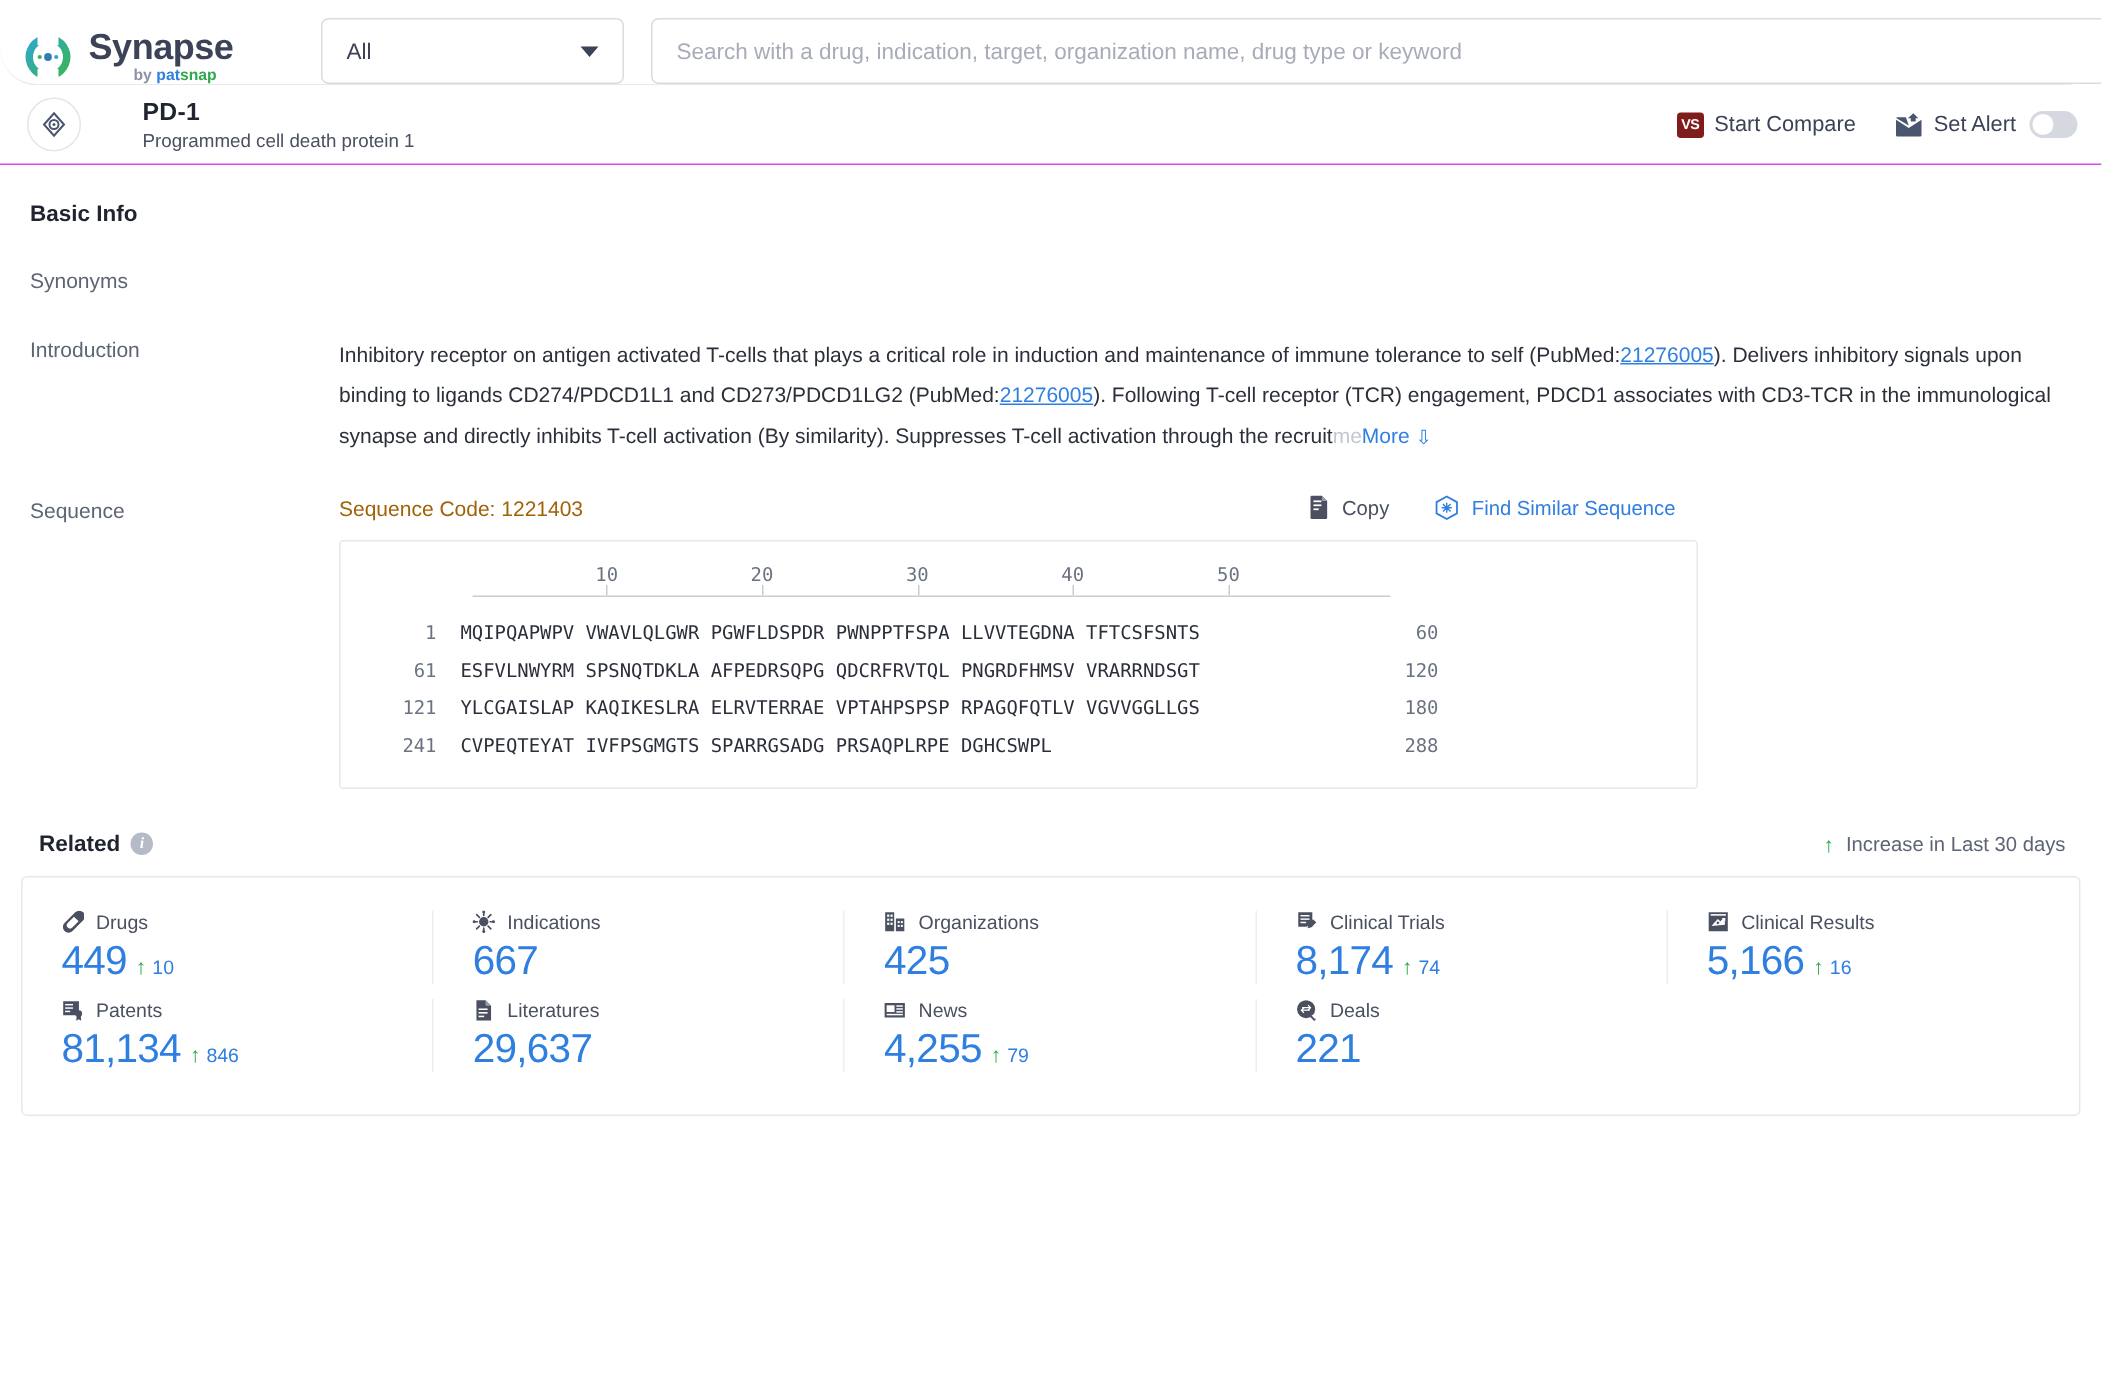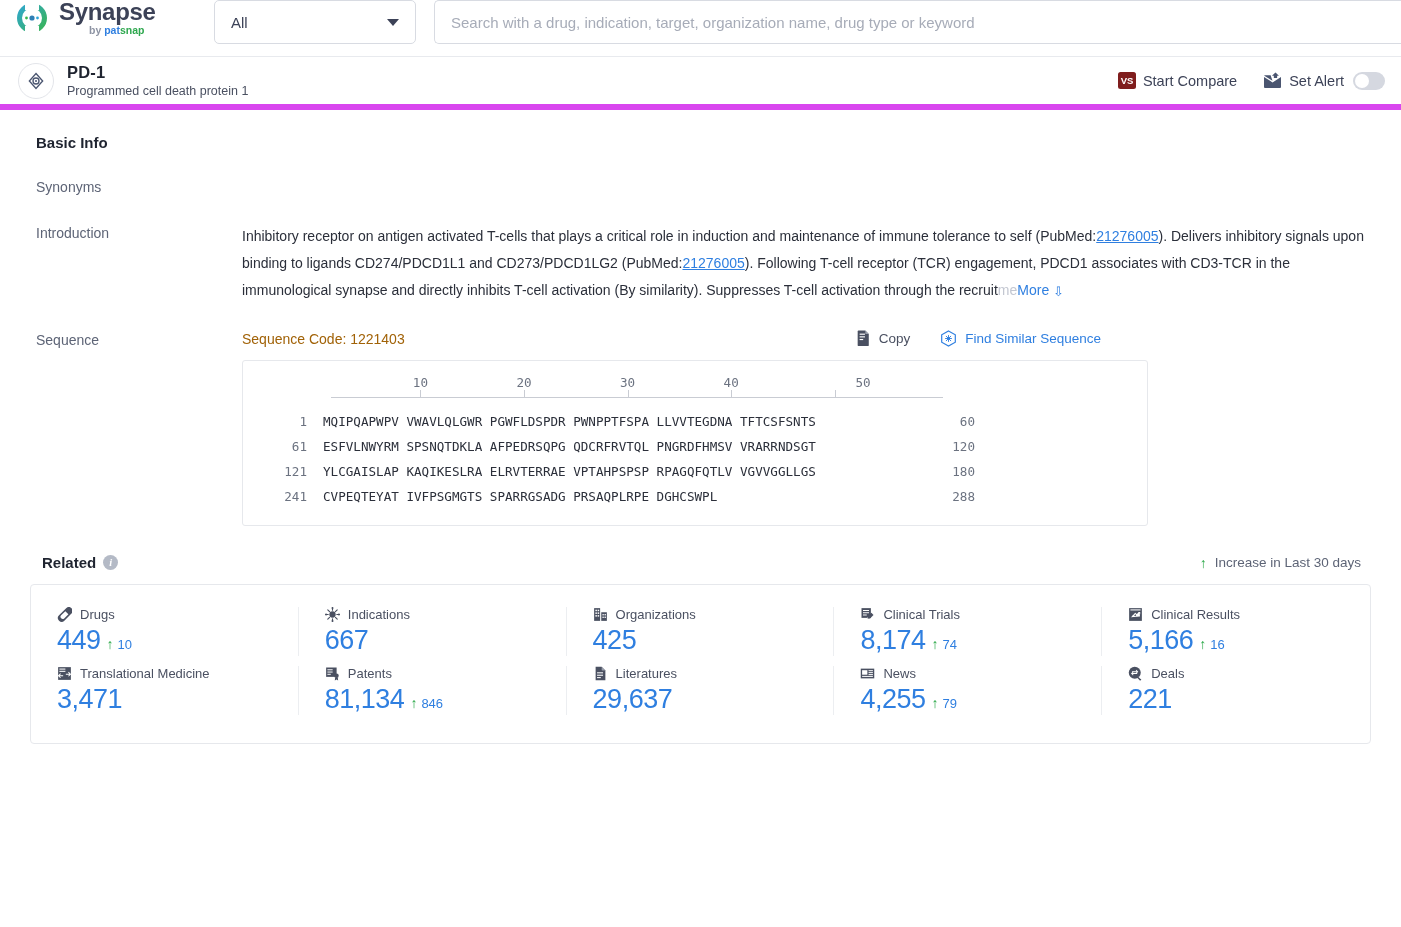--- a/index.html
+++ b/index.html
@@ -8,24 +8,25 @@
     background: #ffffff;
     font-family: "Liberation Sans", sans-serif;
     color: #2b2f3a;
     overflow: hidden;
   }
 
   
   .topbar {
     height: 57px;
     display: flex;
-    align-items: flex-start;
+    align-items: flex-end;
     padding: 0 0 0 14px;
     border-bottom: 1px solid #e8eaee;
     background: #fff;
+    border-radius: 25px;
   }
   .logo-wrap { display: flex; align-items: center; gap: 9px; width: 180px; }
   .logo-mark { width: 36px; height: 36px; flex: none; }
   .logo-text { line-height: 1; }
   .logo-name {
     font-size: 24px; font-weight: 700; color: #3c4257;
     letter-spacing: -0.3px; display: block;
   }
   .logo-sub {
     font-size: 10.5px; font-weight: 700; display: block;
@@ -47,22 +48,23 @@
     flex: 1; height: 44px; margin-left: 18px; margin-right: 0;
     border: 1px solid #d8dbe2; border-radius: 5px; border-right: none;
     border-top-right-radius: 0; border-bottom-right-radius: 0;
     display: flex; align-items: center; padding: 0 16px;
     font-size: 15px; color: #a7acb8; background: #fff;
   }
 
   
   .entity-header {
     height: 53px; display: flex; align-items: center;
-    padding: 0 16px 0 18px; border-bottom: 6px solid #d946ef;
+    padding: 0 16px 0 18px; border-bottom: 1px solid #d946ef;
     background: #fff;
+    gap: 28px;
   }
   .entity-icon {
     width: 36px; height: 36px; border-radius: 50%;
     border: 1px solid #e3e5ea; display: flex;
     align-items: center; justify-content: center; flex: none;
   }
   .entity-titles { margin-left: 13px; }
   .entity-name { font-size: 16.5px; font-weight: 700; color: #1f2430; letter-spacing: .2px; }
   .entity-desc { font-size: 12.5px; color: #4a5061; margin-top: 2px; }
   .header-actions { margin-left: auto; display: flex; align-items: center; gap: 26px; }
@@ -76,21 +78,21 @@
   .toggle {
     width: 32px; height: 18px; border-radius: 9px; background: #d5d8e0;
     position: relative; cursor: pointer; margin-left: 2px;
   }
   .toggle::after {
     content: ""; position: absolute; width: 14px; height: 14px;
     border-radius: 50%; background: #fff; top: 2px; left: 2px;
   }
 
   
-  .content { padding: 0 30px; }
+  .content { padding: 0 14px; }
   .section-title {
     font-size: 15px; font-weight: 700; color: #1f2430;
     margin: 24px 0 0 6px; display: flex; align-items: center; gap: 7px;
   }
   .info-icon {
     width: 15px; height: 15px; border-radius: 50%; background: #b4bac6;
     color: #fff; font-size: 10.5px; font-weight: 700; font-style: italic;
     display: flex; align-items: center; justify-content: center;
     font-family: "Liberation Serif", serif; cursor: pointer;
   }
@@ -308,21 +310,21 @@
         </div>
       </div>
 
       <div class="seq-box">
         <div class="ruler-wrap">
           <div class="ruler-nums">
               <span style="left: 89.4462px;">10</span>
               <span style="left: 193.015px;">20</span>
               <span style="left: 296.585px;">30</span>
               <span style="left: 400.154px;">40</span>
-              <span style="left: 532px;">50</span>
+              <span style="left: 504px;">50</span>
             </div>
           <div class="ruler-line"></div>
         <div class="ruler-tick" style="left: 89.4462px;"></div>
             <div class="ruler-tick" style="left: 193.015px;"></div>
             <div class="ruler-tick" style="left: 296.585px;"></div>
             <div class="ruler-tick" style="left: 400.154px;"></div>
             <div class="ruler-tick" style="left: 503.723px;"></div>
           </div>
         <div>
             <div class="seq-row">
@@ -472,40 +474,20 @@
           <span class="stat-delta">
             <span class="delta-arrow">↑</span>
             <span>16</span>
           </span>
         </div>
       </div>
       <div class="stat">
         <div class="stat-label">
           <span>
             <svg width="15" height="15" viewBox="0 0 20 20" fill="#4a5061">
-              <path d="M1.5 1.5h17v17h-17Z"></path>
-              <g fill="#fff">
-                <rect x="3.2" y="3.4" width="8" height="1.4"></rect>
-                <rect x="3.2" y="6.4" width="8" height="1.4"></rect>
-                <path d="M11.8 10.2h4.6l-1.6-1.6.9-.9 3.2 3.2-3.2 3.2-.9-.9 1.6-1.6h-4.6Z"></path>
-                <path d="M8.2 13.6H3.6l1.6 1.6-.9.9L1.1 13l3.2-3.2.9.9-1.6 1.6h4.6Z"></path>
-              </g>
-            </svg>
-          </span>
-          <span>Translational Medicine</span>
-        </div>
-        <div class="stat-row">
-          <span class="stat-value">3,471</span>
-        </div>
-        <span class="divider-v"></span>
-      </div>
-      <div class="stat">
-        <div class="stat-label">
-          <span>
-            <svg width="15" height="15" viewBox="0 0 20 20" fill="#4a5061">
               <path d="M1.5 2h14v12.5h-14Z"></path>
               <g fill="#fff">
                 <rect x="3.2" y="4.4" width="7" height="1.3"></rect>
                 <rect x="3.2" y="7.4" width="7" height="1.3"></rect>
                 <rect x="3.2" y="10.4" width="4.5" height="1.3"></rect>
               </g>
               <circle cx="15.3" cy="13" r="3"></circle>
               <path d="M13.5 15.4l-.4 4 2.2-1.4 2.2 1.4-.4-4Z"></path>
             </svg>
           </span>

